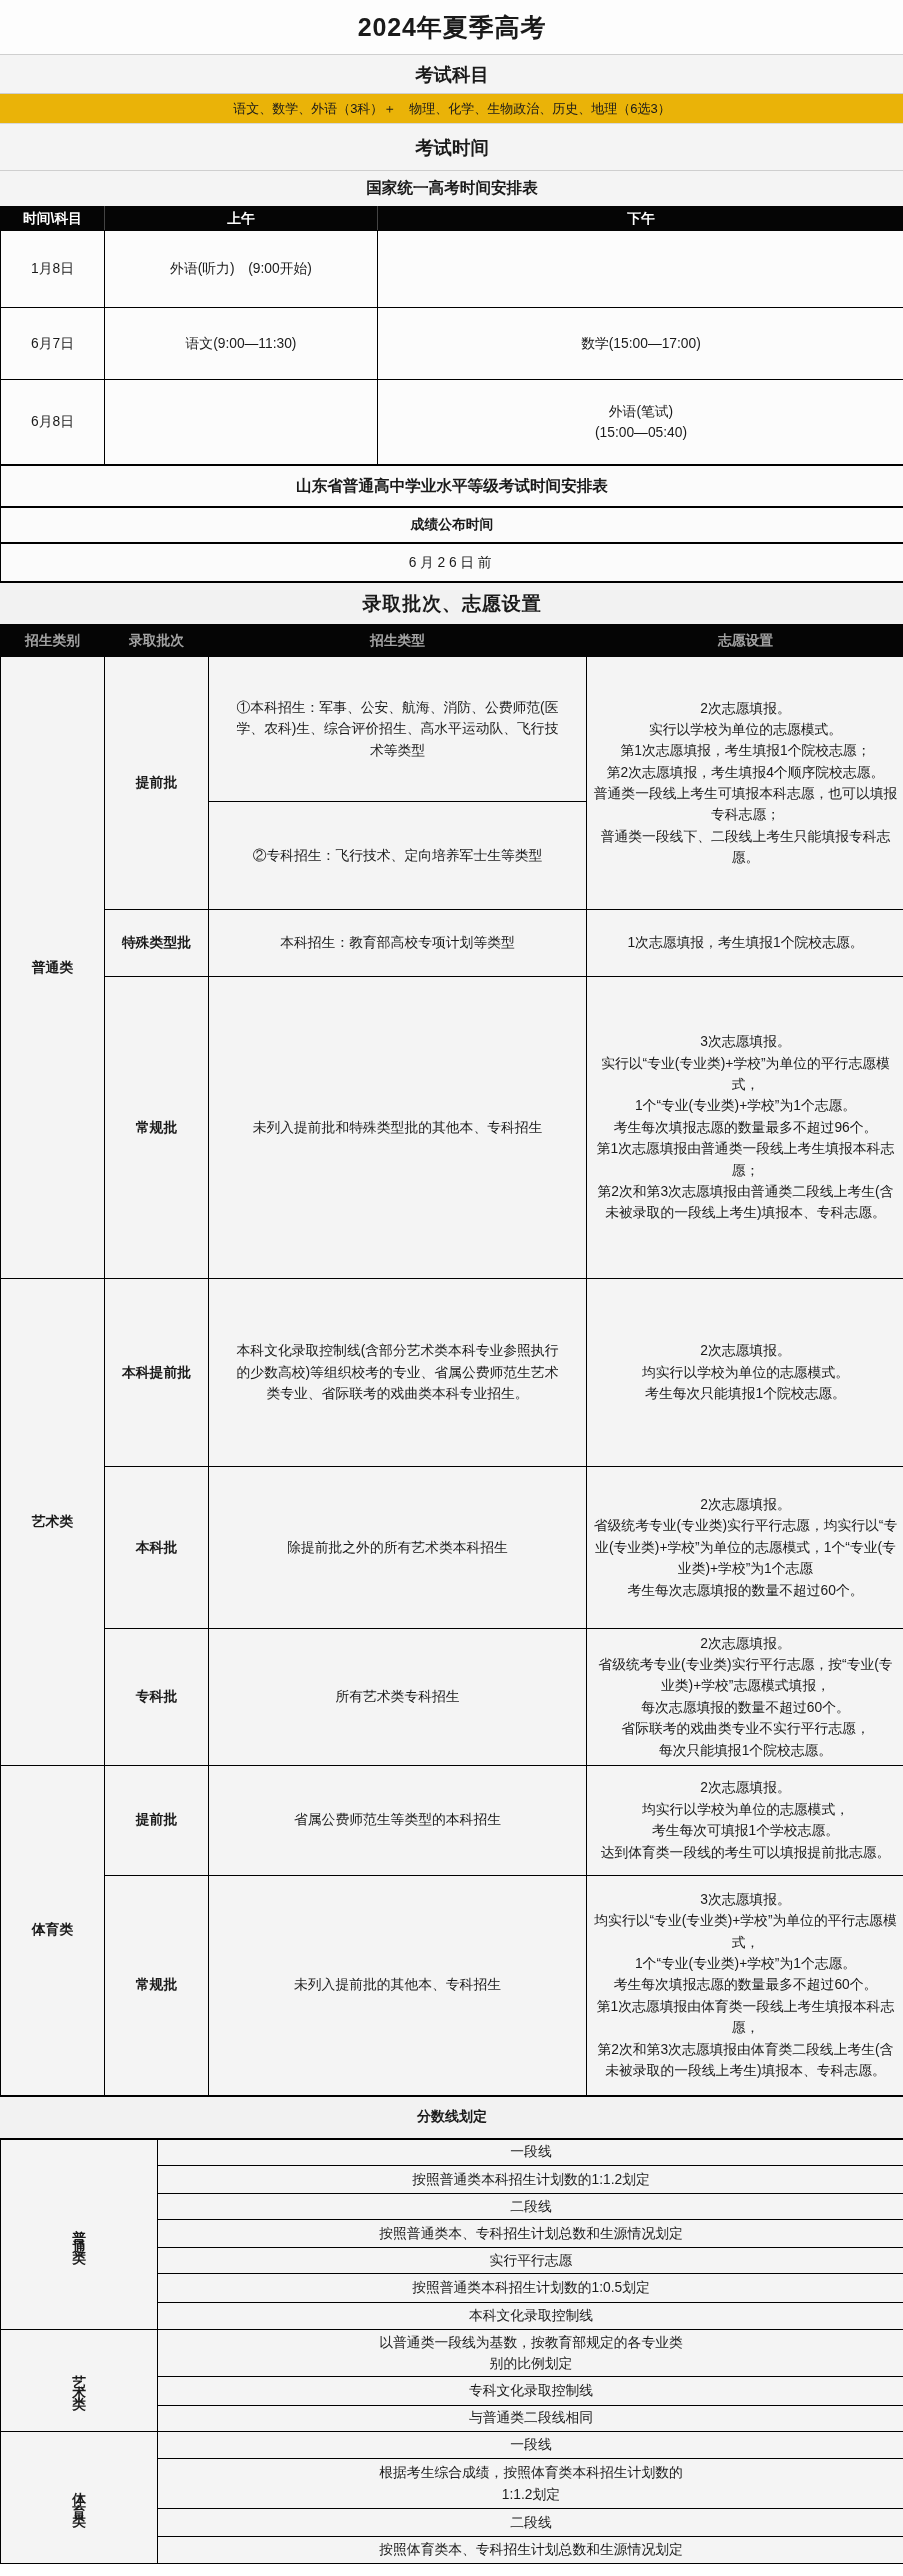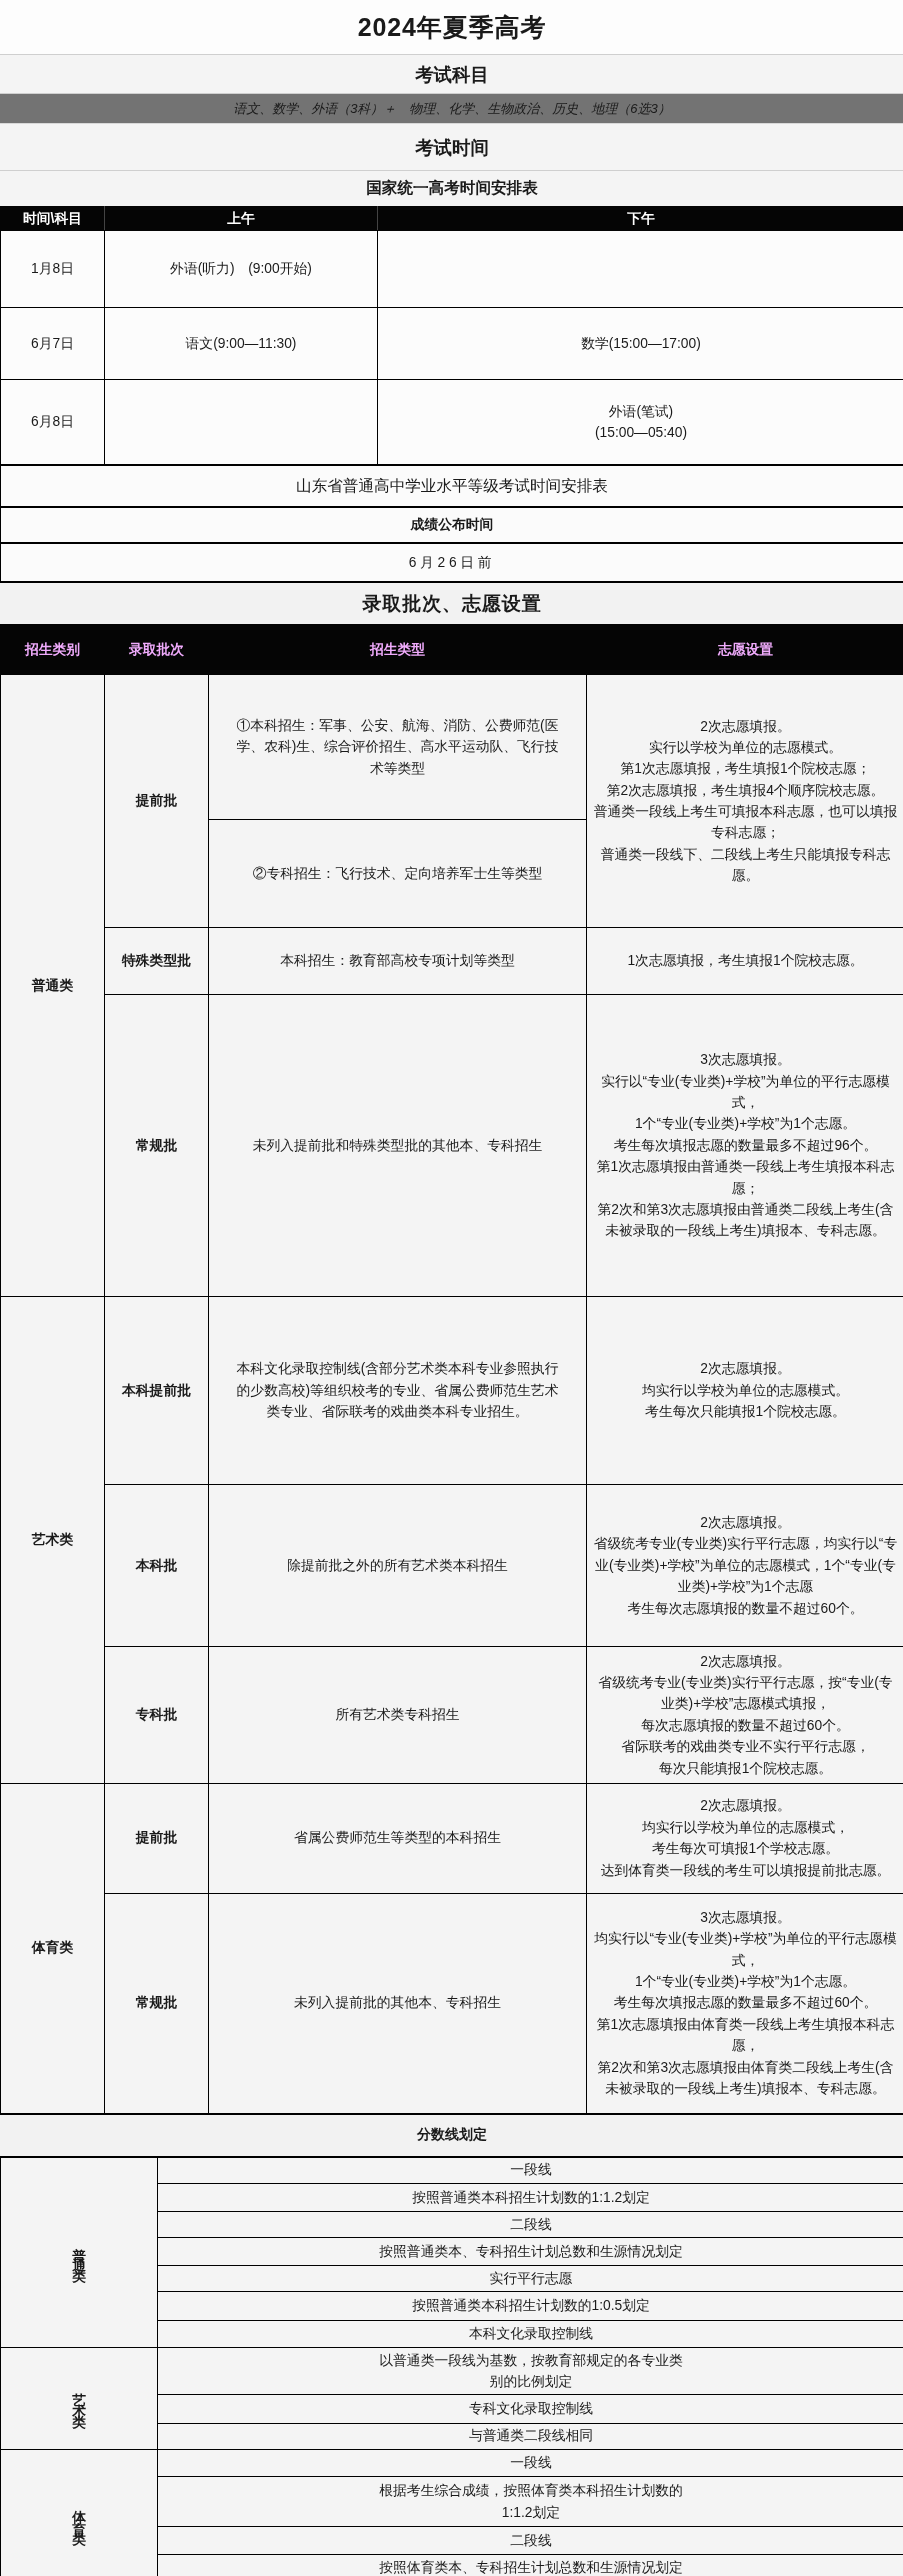--- a/index.html
+++ b/index.html
@@ -20,23 +20,23 @@
   }
   .section-bar {
     background: #f4f4f4;
     display: flex; align-items: center; justify-content: center;
     font-size: 18.4px; font-weight: bold;
     border-bottom: 0.9px solid #cfcfcf;
   }
   .bar-subjects { height: 39px; }
   .bar-time { height: 47px; }
   .subjects-row {
-    height: 30px; background: #737373;
-    display: flex; align-items: center; justify-content: center;
-    font-size: 13px; border-bottom: 0.9px solid #d8d8d8; font-style: italic;
+    height: 30px; background: #eab308;
+    display: flex; align-items: center; justify-content: center;
+    font-size: 13px; border-bottom: 0.9px solid #d8d8d8;
   }
   .subheader-row {
     height: 35px; background: #f4f4f4;
     display: flex; align-items: center; justify-content: center;
     font-size: 15.6px; font-weight: bold;
   }
 
   
   table { border-collapse: collapse; table-layout: fixed; width: 904px; }
   td, th { border: 0.9px solid #000; text-align: center; vertical-align: middle;
@@ -47,37 +47,37 @@
   .schedule td { background: #fcfcfc; }
   .schedule .head td {
     background: #050505; color: #ffffff; font-weight: bold;
     border-color: #050505; border-right-color: #444;
   }
   
   .full-row {
     display: flex; align-items: center; justify-content: center;
     background: #fbfbfb; border: 0.9px solid #000; border-top-width: 1.8px;
   }
-  .row-shandong { height: 42px; font-size: 15.6px; font-weight: normal; }
+  .row-shandong { height: 42px; font-size: 15.6px; font-weight: bold; }
   .row-release-label { height: 36px; font-weight: bold; font-size: 13.8px; border-top-width: 0.9px; }
   .row-release-value { height: 39px; font-size: 13.8px; letter-spacing: 3.7px; border-top-width: 0.9px; }
 
   .big-title {
     display: flex; align-items: center; justify-content: center;
     background: #f2f2f2; font-weight: bold;
     border-top: 0.9px solid #000;
   }
   .title-admission { height: 42px; font-size: 19px; letter-spacing: 0.9px; }
   .title-scores { height: 43px; font-size: 14px; border-bottom: 0.9px solid #000; }
 
   
   .admission td { background: #f4f4f4; padding: 3.7px 7.3px; }
   .admission .head td {
-    background: #050505; color: #f0abfc; font-weight: bold;
-    border-color: #050505; height: 50px;
+    background: #050505; color: #a3a3a3; font-weight: bold;
+    border-color: #050505; height: 32px;
   }
   .admission td.cat { font-weight: bold; }
   .admission td.batch { font-weight: bold; }
   .admission td.type { padding: 3.7px 27.5px; }
   .admission td.wish { padding: 3.7px 5.5px; }
   .admission tr.group-start td { border-top: 1.8px solid #000; }
 
   
   .scores td { background: #f4f4f4; padding: 1.8px 9.2px; }
   .scores td.linename { font-weight: normal; }

